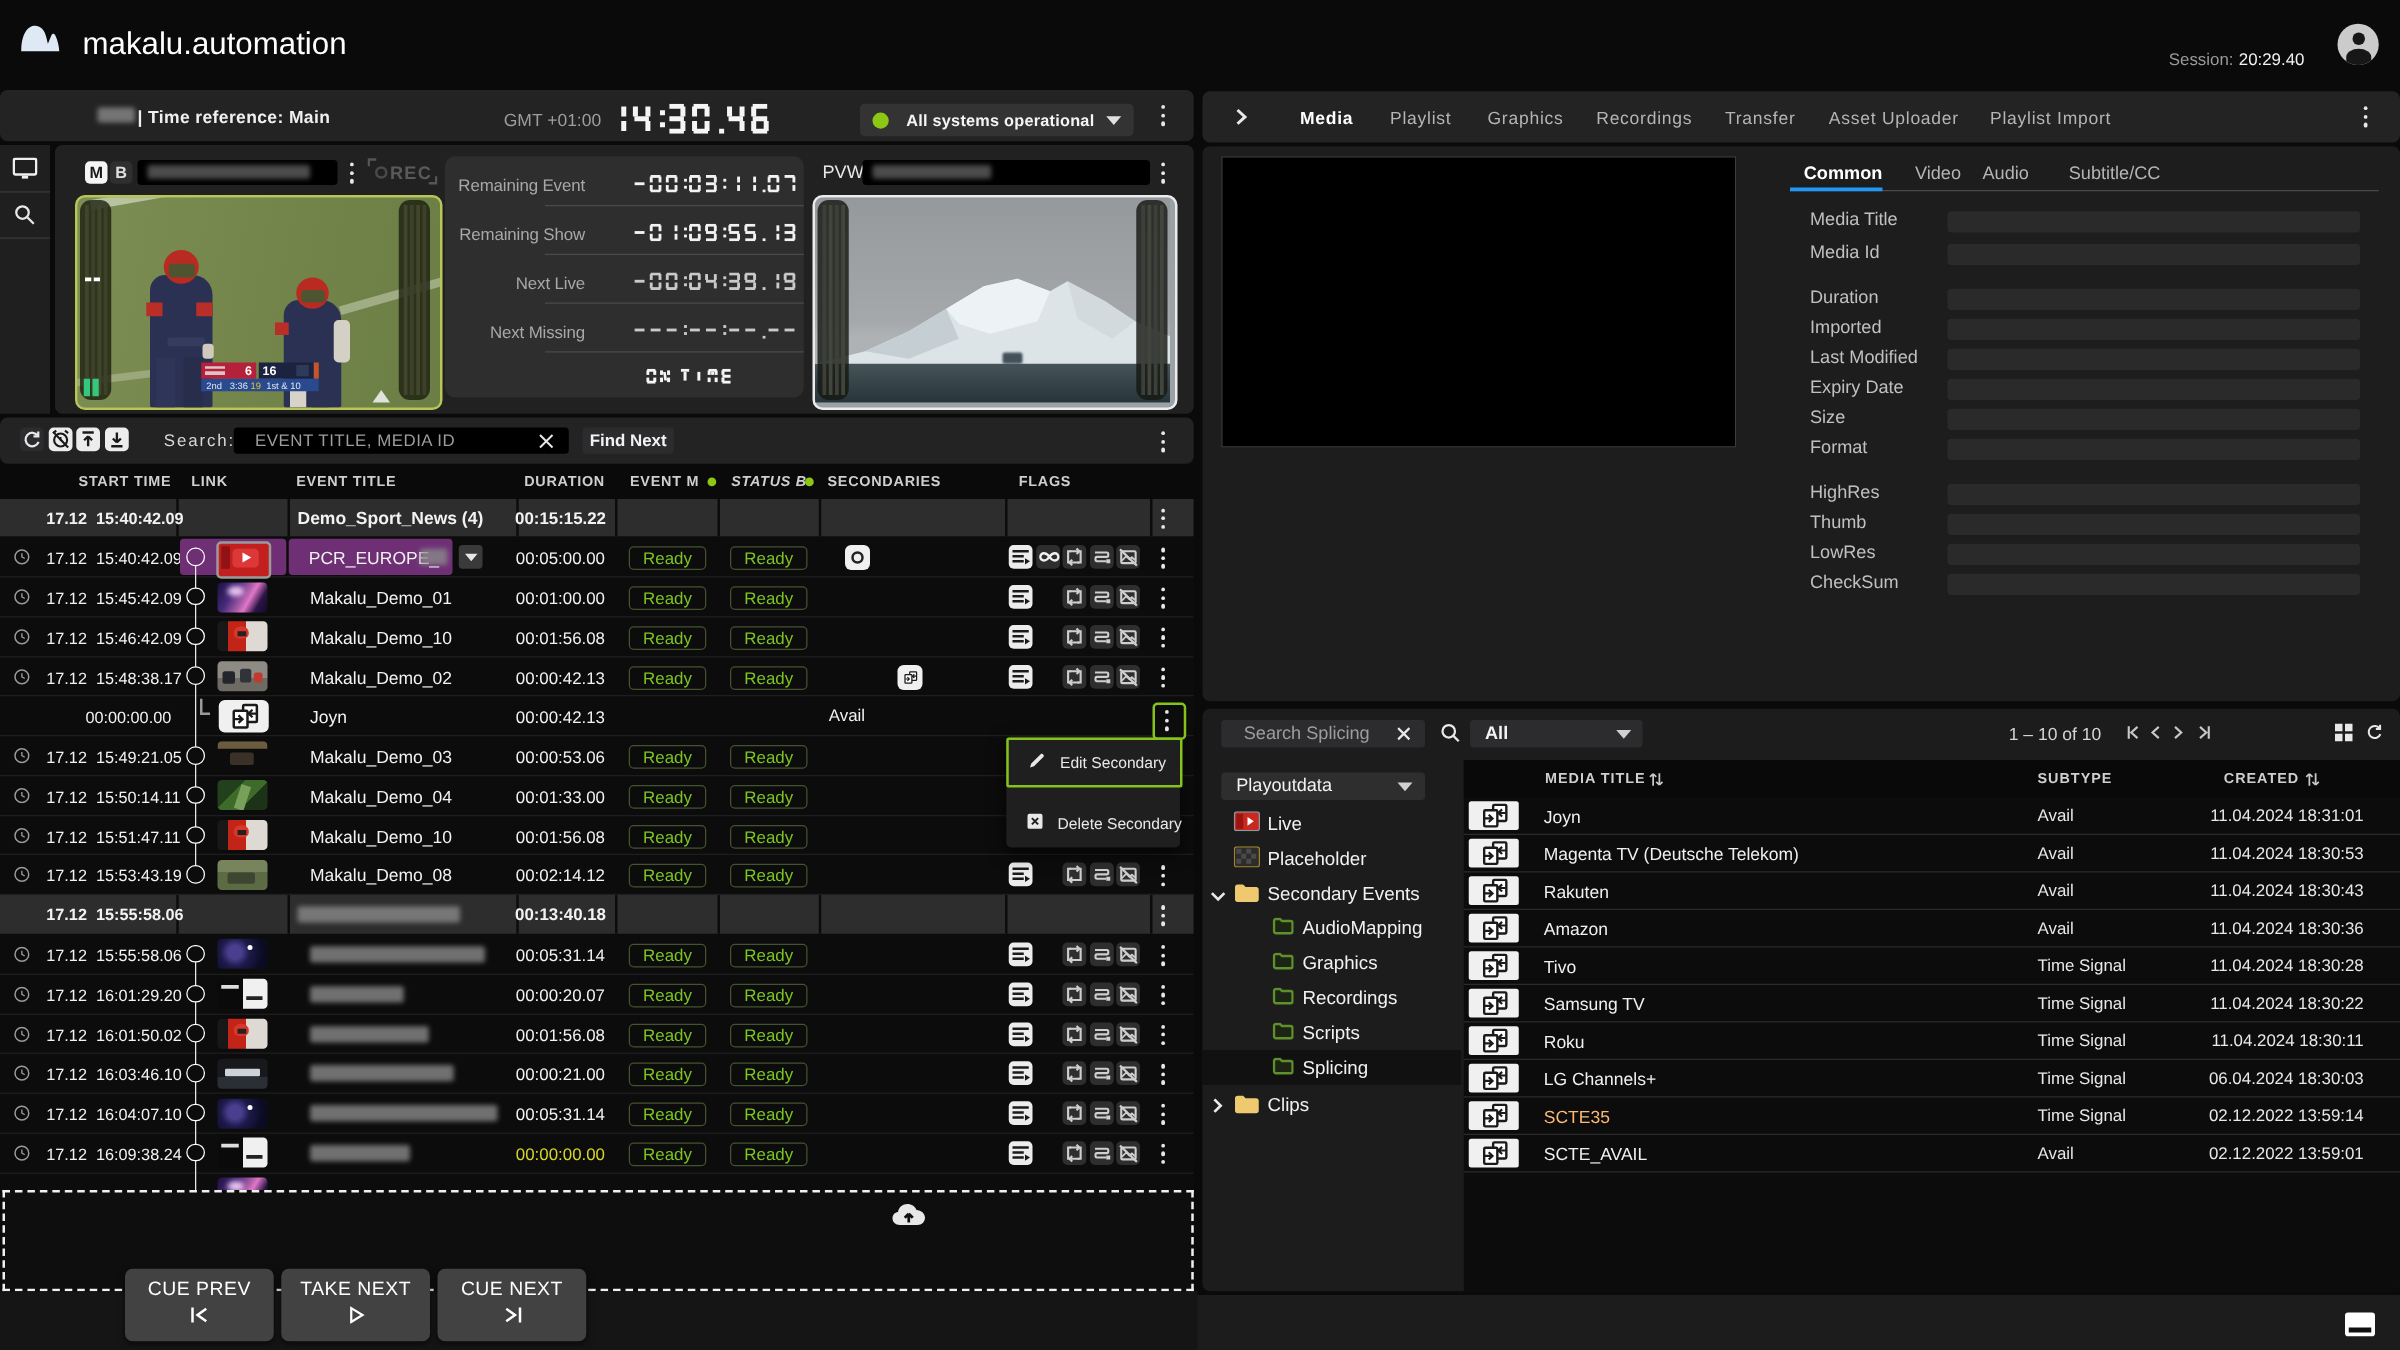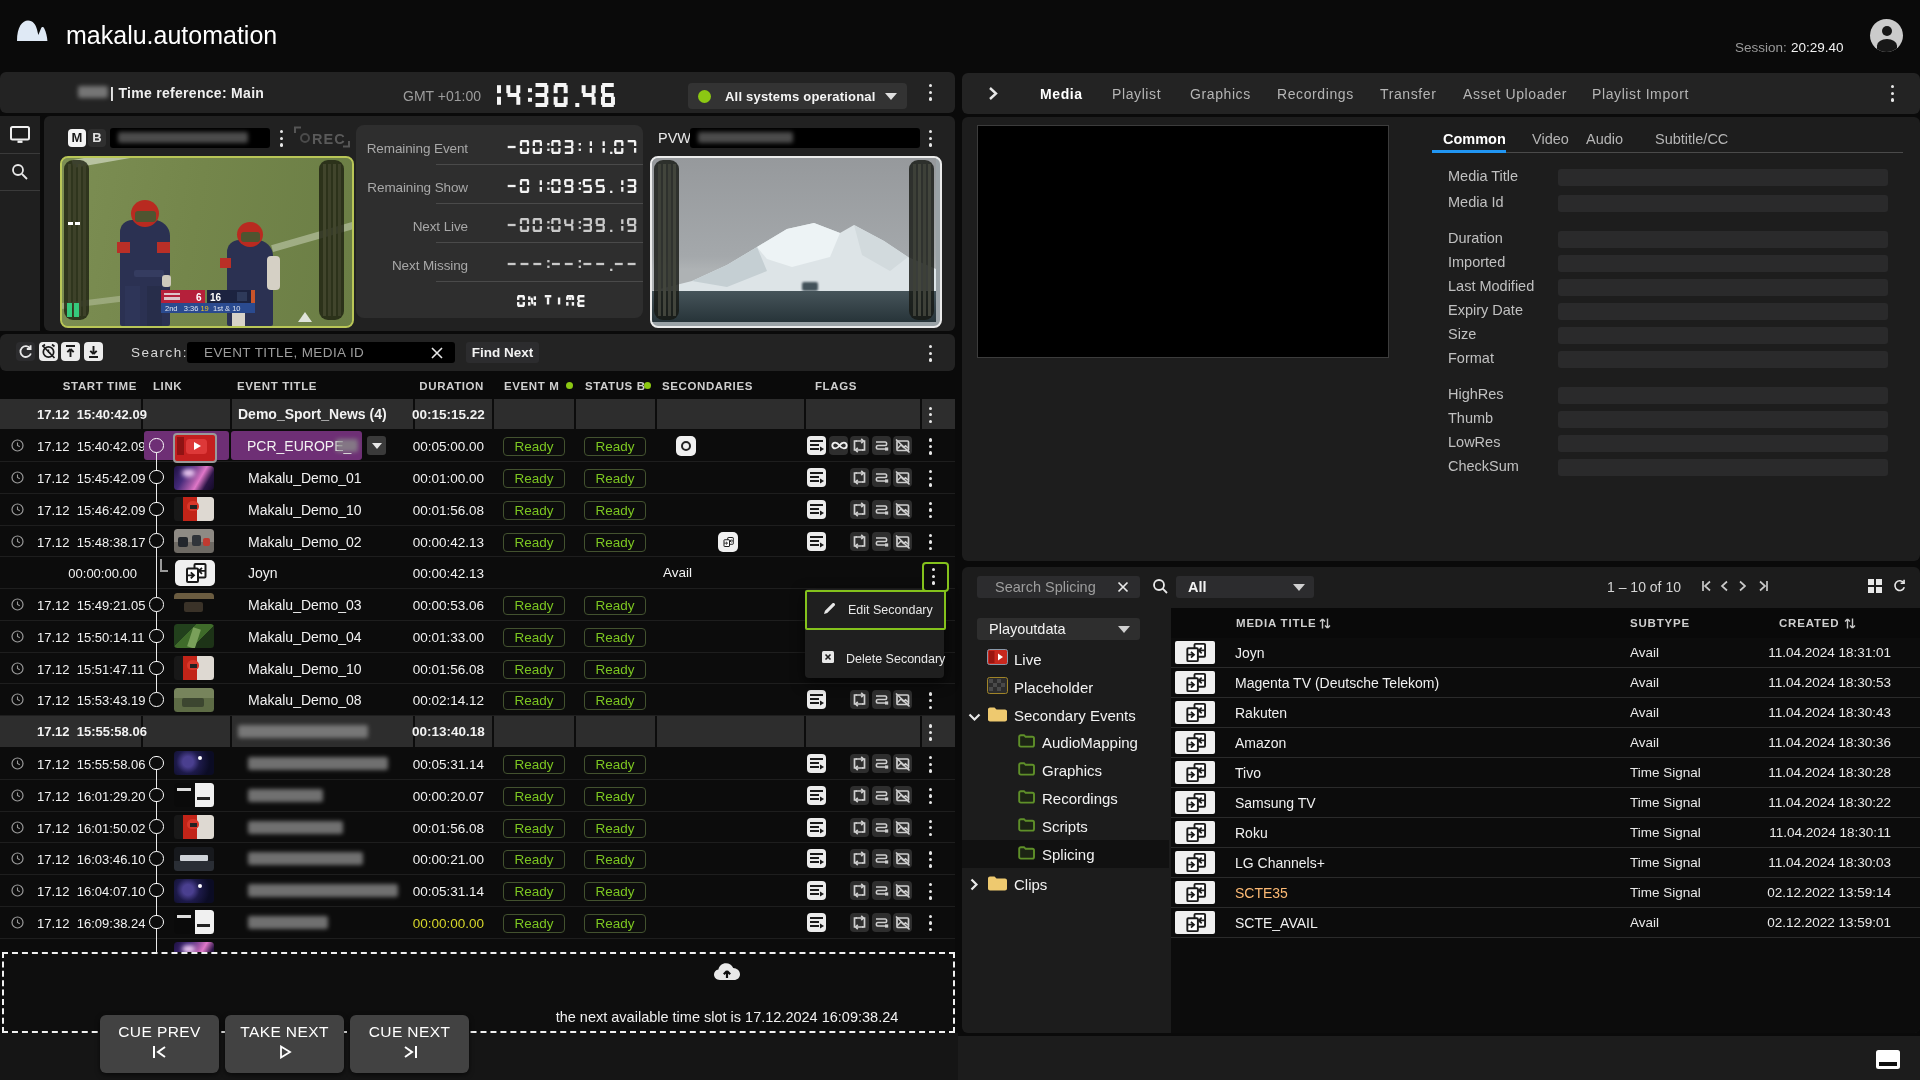--- a/index.html
+++ b/index.html
@@ -471,21 +471,21 @@
     </div>
 </div>
 
 <div class="abs" style="left:0;top:372px;width:955px;height:26.5px;background:#0a0a0a;">
   <div class="abs hdr" style="left:37px;top:8px;width:100px;text-align:right;">START TIME</div>
   <div class="abs hdr" style="left:153px;top:8px;">LINK</div>
   <div class="abs hdr" style="left:237px;top:8px;">EVENT TITLE</div>
   <div class="abs hdr" style="left:404px;top:8px;width:80px;text-align:right;">DURATION</div>
   <div class="abs hdr" style="left:504px;top:8px;">EVENT M</div>
   <div class="abs" style="left:566px;top:10px;width:7px;height:7px;border-radius:50%;background:#8cc813;"></div>
-  <div class="abs hdr" style="left:585px;top:8px;">STATUS B</div>
+  <div class="abs hdr" style="left:585px;top:8px;font-style:italic;">STATUS B</div>
   <div class="abs" style="left:644px;top:10px;width:7px;height:7px;border-radius:50%;background:#8cc813;"></div>
   <div class="abs hdr" style="left:662px;top:8px;">SECONDARIES</div>
   <div class="abs hdr" style="left:815px;top:8px;">FLAGS</div>
 </div>
 
 <div id="rows" class="abs" style="left:0;top:398.5px;width:955px;height:554px;background:#0c0c0c;overflow:hidden;">
     <div class="abs" style="left:0;top:0px;width:955px;height:30.77px;background:#2d2d2d;"></div>
     <div class="abs" style="left:141px;top:0px;width:1.5px;height:30.77px;background:#0c0c0c;"></div>
     <div class="abs" style="left:230px;top:0px;width:1.5px;height:30.77px;background:#0c0c0c;"></div>
     <div class="abs" style="left:413px;top:0px;width:1.5px;height:30.77px;background:#0c0c0c;"></div>
@@ -1196,21 +1196,20 @@
     <div class="circ" style="left:149px;top:452.66499999999996px;"></div>
     <div class="circ" style="left:149px;top:484.435px;"></div>
     <div class="circ" style="left:149px;top:516.205px;"></div>
   </div>
 
 <div class="abs" style="left:2px;top:952px;width:949px;height:77px;border:2px dashed #f0f0f0;background:#0e0e0e;">
   <svg class="abs" style="left:709px;top:8px;" width="28" height="20" viewBox="0 0 28 20">
     <path d="M7 18 C3.2 18 1 15.6 1 12.6 C1 9.9 2.8 7.9 5.4 7.5 C6 3.8 9.1 1.2 13 1.2 C16.2 1.2 19 3 20.2 5.9 C23.9 6.1 27 8.6 27 12.2 C27 15.5 24.4 18 21 18 Z" fill="#e8e8e8"></path>
     <path d="M14 16 L14 9 M14 9 L10.8 12.2 M14 9 L17.2 12.2" stroke="#0e0e0e" stroke-width="2.2" fill="none"></path>
   </svg>
-  <div class="abs" style="left:423px;top:55px;width:600px;text-align:center;color:#f0f0f0;font-size:14.5px;">the next available time slot is 17.12.2024 16:09:38.24</div>
 </div>
 
 <div class="abs" style="left:100px;top:1015px;z-index:45;width:119px;height:58px;background:#424242;border-radius:6px;box-shadow:0 2px 5px rgba(0,0,0,.6);text-align:center;">
   <div style="color:#fff;font-size:15.5px;margin-top:8px;letter-spacing:.4px;">CUE PREV</div>
   <svg style="margin-top:4px;" width="16" height="14" viewBox="0 0 16 14">
       <path d="M2 1 L2 13 M13 2 L6 7 L13 12" stroke="#fff" stroke-width="2" fill="none"></path>
     </svg>
 </div>
 <div class="abs" style="left:225px;top:1015px;z-index:45;width:119px;height:58px;background:#424242;border-radius:6px;box-shadow:0 2px 5px rgba(0,0,0,.6);text-align:center;">
   <div style="color:#fff;font-size:15.5px;margin-top:8px;letter-spacing:.4px;">TAKE NEXT</div>
@@ -1459,21 +1458,21 @@
           <div class="abs" style="left:580px;top:217px;width:140px;text-align:right;white-space:nowrap;color:#e8e8e8;font-size:13.5px;">11.04.2024 18:30:11</div>
           <div class="abs" style="left:0;top:269px;width:749px;height:1px;background:#2b2b2b;"></div>
           <div class="abs" style="left:4px;top:243px;width:40px;height:23px;background:#f0f0f0;border-radius:2px;"><svg width="40" height="23" viewBox="0 0 40 24">
               <rect x="19.5" y="3" width="11" height="13.5" rx="1" fill="#fff" stroke="#1a1a1a" stroke-width="2"></rect>
               <path d="M30 9.8 L24.5 9.8 M27 6.8 L23.8 9.8 L27 12.8" stroke="#1a1a1a" stroke-width="1.8" fill="none"></path>
               <rect x="12" y="7.5" width="11" height="13.5" rx="1" fill="#fff" stroke="#1a1a1a" stroke-width="2"></rect>
               <path d="M12.5 14.3 L18.5 14.3 M15.8 11.3 L19 14.3 L15.8 17.3" stroke="#1a1a1a" stroke-width="1.8" fill="none"></path>
             </svg></div>
           <div class="abs" style="left:64px;top:247px;color:#f0f0f0;font-size:14px;">LG Channels+</div>
           <div class="abs" style="left:459px;top:247px;color:#e8e8e8;font-size:13.5px;">Time Signal</div>
-          <div class="abs" style="left:580px;top:247px;width:140px;text-align:right;white-space:nowrap;color:#e8e8e8;font-size:13.5px;">11.04.2024 18:30:03</div>
+          <div class="abs" style="left:580px;top:247px;width:140px;text-align:right;white-space:nowrap;color:#e8e8e8;font-size:13.5px;">06.04.2024 18:30:03</div>
           <div class="abs" style="left:0;top:299px;width:749px;height:1px;background:#2b2b2b;"></div>
           <div class="abs" style="left:4px;top:273px;width:40px;height:23px;background:#f0f0f0;border-radius:2px;"><svg width="40" height="23" viewBox="0 0 40 24">
               <rect x="19.5" y="3" width="11" height="13.5" rx="1" fill="#fff" stroke="#1a1a1a" stroke-width="2"></rect>
               <path d="M30 9.8 L24.5 9.8 M27 6.8 L23.8 9.8 L27 12.8" stroke="#1a1a1a" stroke-width="1.8" fill="none"></path>
               <rect x="12" y="7.5" width="11" height="13.5" rx="1" fill="#fff" stroke="#1a1a1a" stroke-width="2"></rect>
               <path d="M12.5 14.3 L18.5 14.3 M15.8 11.3 L19 14.3 L15.8 17.3" stroke="#1a1a1a" stroke-width="1.8" fill="none"></path>
             </svg></div>
           <div class="abs" style="left:64px;top:277px;color:#fdba74;font-size:14px;">SCTE35</div>
           <div class="abs" style="left:459px;top:277px;color:#e8e8e8;font-size:13.5px;">Time Signal</div>
           <div class="abs" style="left:580px;top:277px;width:140px;text-align:right;white-space:nowrap;color:#e8e8e8;font-size:13.5px;">02.12.2022 13:59:14</div>

